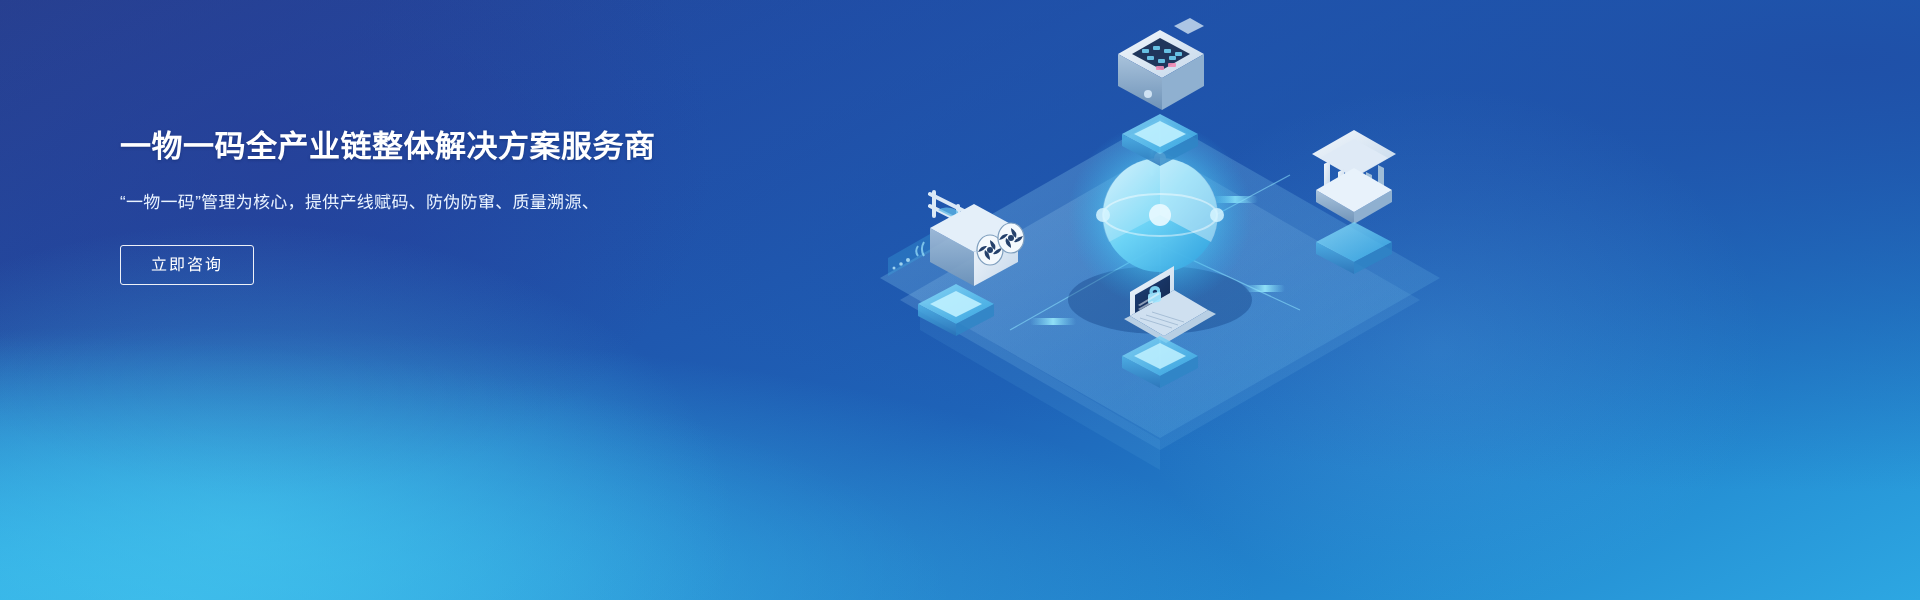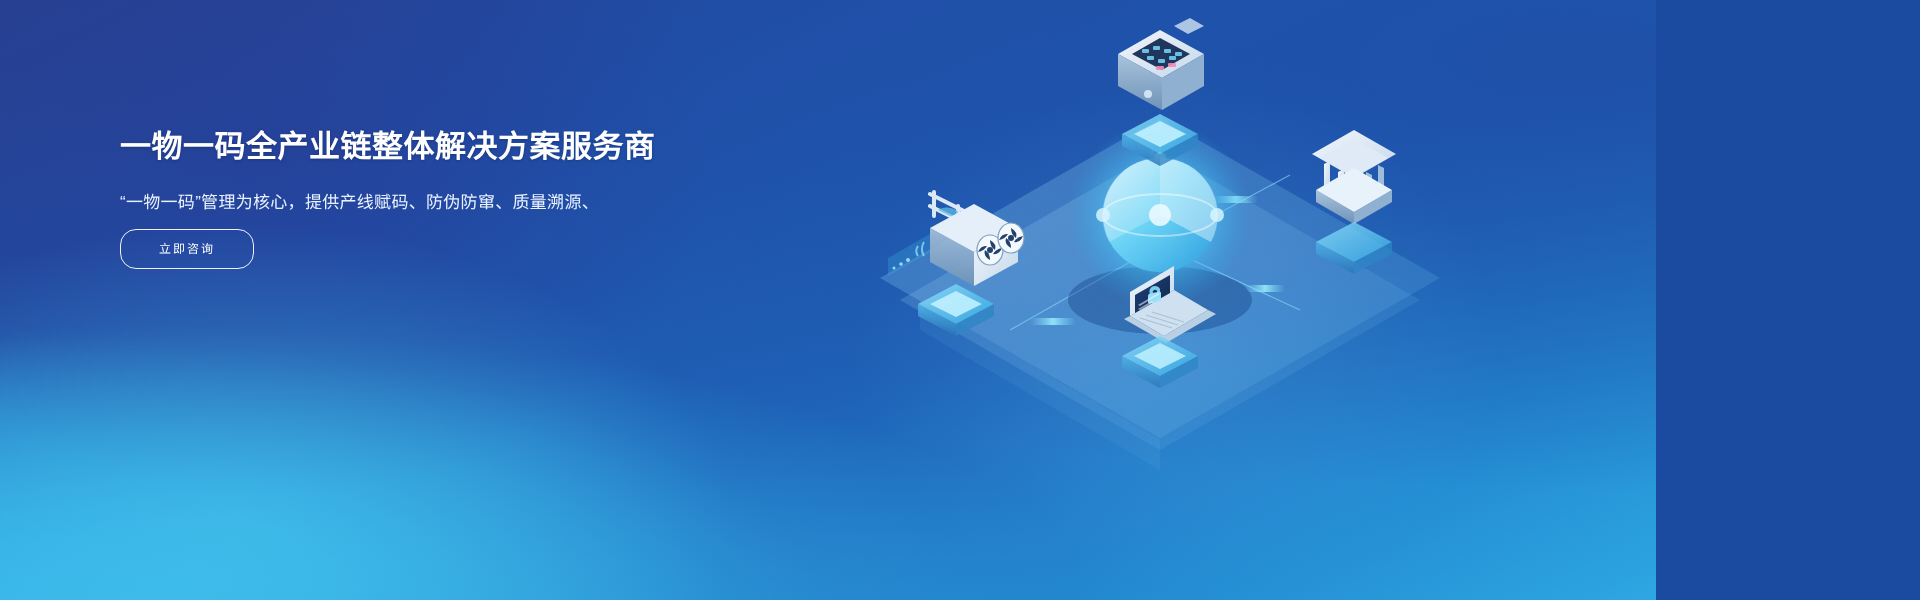--- a/index.html
+++ b/index.html
@@ -3,21 +3,21 @@
 <meta charset="utf-8">
 <title>Hero Banner</title>
 <style>
   html,body{margin:0;padding:0;}
   body{
     width:1920px;height:600px;overflow:hidden;
     font-family:"Liberation Sans","DejaVu Sans",sans-serif;
     background:#1b4ba0;
   }
   #banner{
-    position:relative;width:1656px;height:600px;overflow:hidden;
+    position:relative;width:1920px;height:600px;overflow:hidden;
     background:
       radial-gradient(120% 95% at 8% 100%, #36b4e8 0%, rgba(54,180,232,0) 48%),
       radial-gradient(90% 80% at 0% 100%, #2aa6e2 0%, rgba(42,166,226,0) 55%),
       radial-gradient(130% 120% at 96% 10%, #1f50a8 0%, rgba(31,80,168,0) 60%),
       linear-gradient(155deg,#27408f 0%, #204da6 28%, #1e63b8 58%, #2287cf 80%, #2da7e2 100%);
   }
   .glowTL{
     position:absolute;left:-180px;top:-200px;width:900px;height:700px;
     background:radial-gradient(ellipse at center,rgba(40,60,150,.55) 0%,rgba(40,60,150,0) 70%);
     pointer-events:none;
@@ -39,26 +39,26 @@
   }
   #headline{
     color:#ffffff;font-size:31px;font-weight:bold;letter-spacing:.5px;
     line-height:1.2;margin:0 0 22px 0;white-space:nowrap;
     text-shadow:0 1px 3px rgba(8,30,80,.35);
   }
   .sub-line{
     color:#e9f3ff;font-size:17px;line-height:32px;letter-spacing:.3px;
     white-space:nowrap;
   }
-  #subtitle{margin-bottom:10px;}
+  #subtitle{margin-bottom:26px;}
   #cta{
     display:inline-block;box-sizing:border-box;
     width:134px;height:40px;line-height:38px;text-align:center;
-    border:1px solid rgba(255,255,255,.92);border-radius:16px;
-    color:#ffffff;font-size:12px;letter-spacing:2px;
+    border:1px solid rgba(255,255,255,.92);border-radius:3px;
+    color:#ffffff;font-size:16px;letter-spacing:2px;
     background:transparent;cursor:pointer;
     text-decoration:none;
   }
 
   
   #art{position:absolute;left:860px;top:0;width:620px;height:600px;}
   #art svg{display:block;width:620px;height:600px;}
 </style>
 </head>
 <body>

